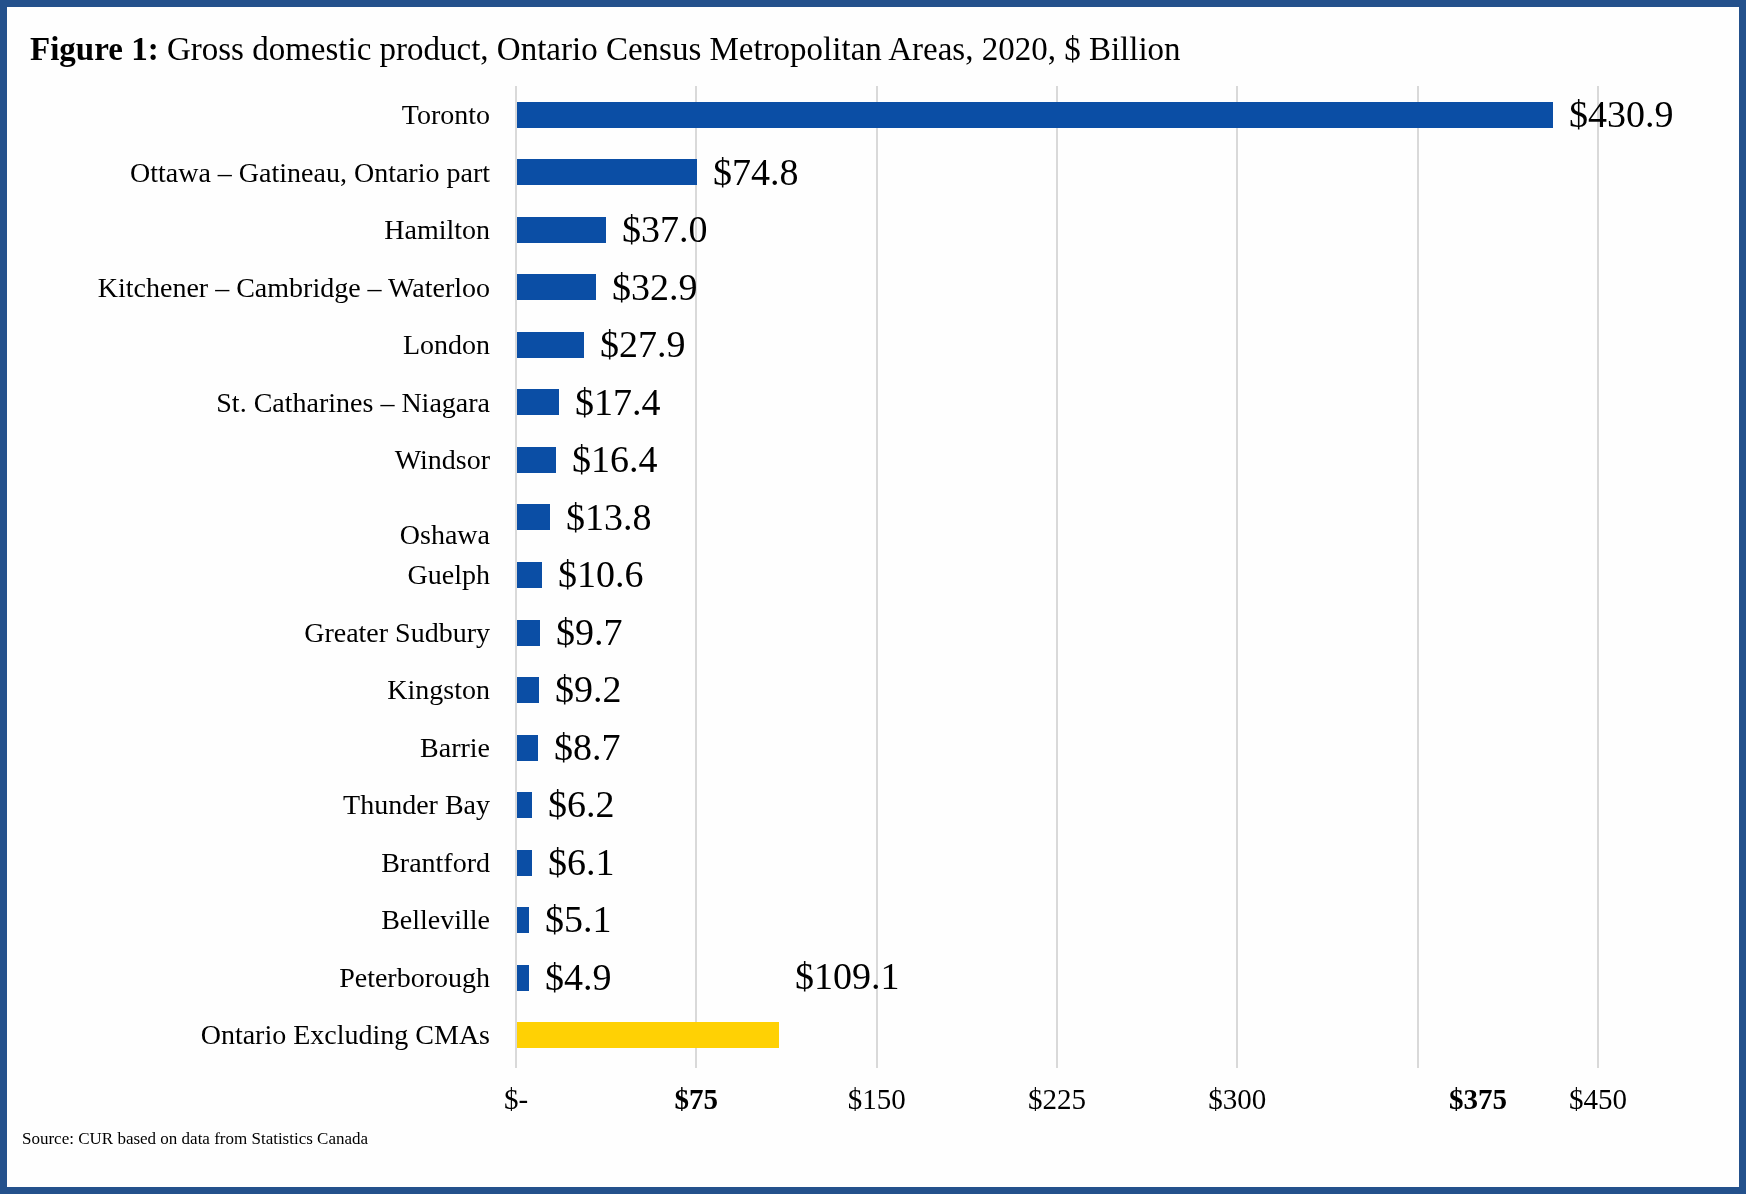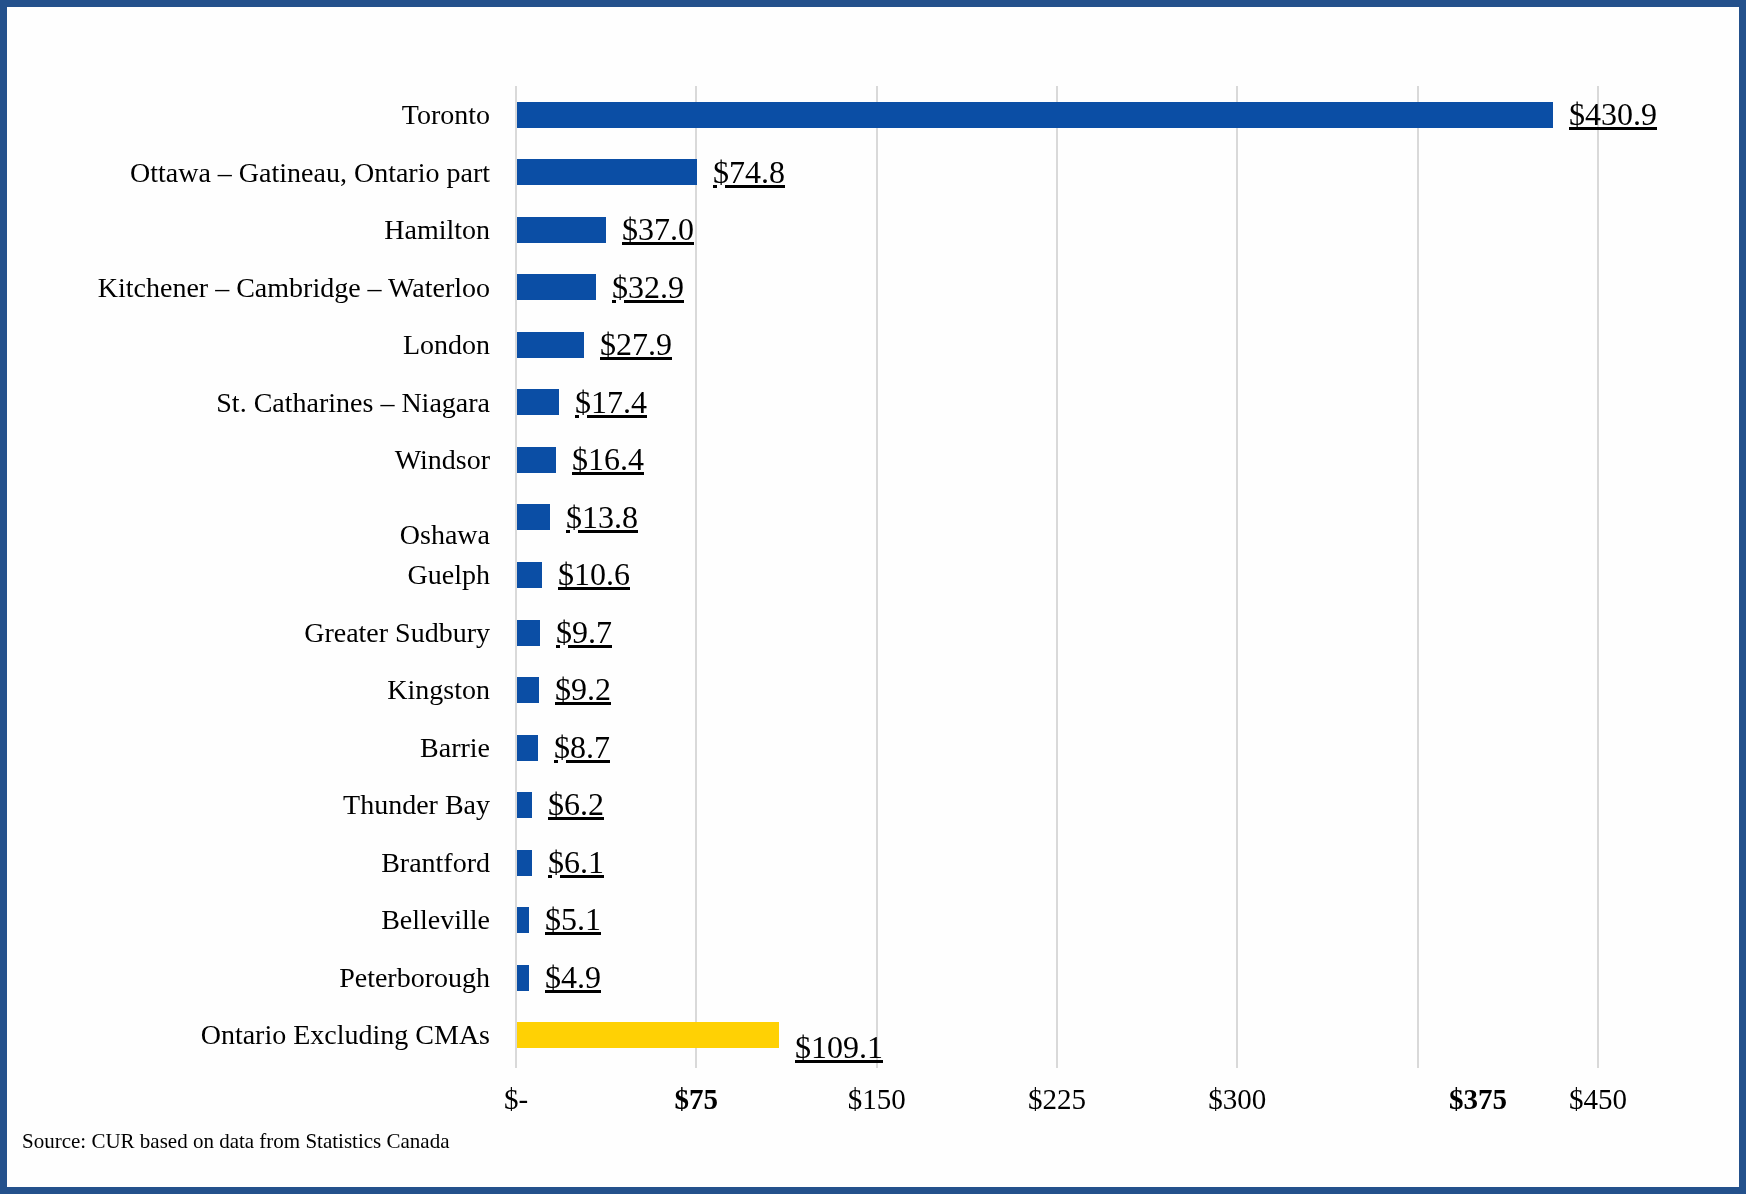--- a/index.html
+++ b/index.html
@@ -22,35 +22,36 @@
   .gridline{
     position:absolute;width:2px;background:#D9D9D9;
   }
   .bar-row{position:absolute;}
   .cat-label{
     position:absolute;left:10px;width:473px;
     text-align:right;font-size:28px;white-space:nowrap;
   }
   .bar{position:absolute;}
   .val-label{
-    position:absolute;font-size:32px;white-space:nowrap;text-decoration:underline;
+    position:absolute;font-size:38px;white-space:nowrap;
   }
   .x-tick{
     position:absolute;font-size:29px;white-space:nowrap;
     transform:translateX(-50%);
   }
   #source{
     position:absolute;left:15px;top:1122px;
-    font-size:21px;white-space:nowrap;
+    font-size:17px;white-space:nowrap;
   }
 </style>
 </head>
 <body>
 
 <div id="figure">
+  <div id="title"><span class="title-bold">Figure 1:</span><span> Gross domestic product, Ontario Census Metropolitan Areas, 2020, $ Billion</span></div>
 
   <div id="plot">
       <div class="gridline" style="left: 508px; top: 79px; height: 982px; background: rgb(217, 217, 217);"></div>
       <div class="gridline" style="left: 688.333px; top: 79px; height: 982px; background: rgb(217, 217, 217);"></div>
       <div class="gridline" style="left: 868.667px; top: 79px; height: 982px; background: rgb(217, 217, 217);"></div>
       <div class="gridline" style="left: 1049px; top: 79px; height: 982px; background: rgb(217, 217, 217);"></div>
       <div class="gridline" style="left: 1229.33px; top: 79px; height: 982px; background: rgb(217, 217, 217);"></div>
       <div class="gridline" style="left: 1409.67px; top: 79px; height: 982px; background: rgb(217, 217, 217);"></div>
       <div class="gridline" style="left: 1590px; top: 79px; height: 982px; background: rgb(217, 217, 217);"></div>
       <div class="bar-row">
@@ -129,21 +130,21 @@
         <div class="val-label" style="left: 538px; top: 884.412px; line-height: 57.5294px;">$5.1</div>
       </div>
       <div class="bar-row">
         <div class="cat-label" style="top: 941.941px; line-height: 57.5294px;">Peterborough</div>
         <div class="bar" style="left: 510px; top: 958px; width: 12px; height: 26px; background: rgb(11, 78, 165);"></div>
         <div class="val-label" style="left: 538px; top: 941.941px; line-height: 57.5294px;">$4.9</div>
       </div>
       <div class="bar-row">
         <div class="cat-label" style="top: 999.471px; line-height: 57.5294px;">Ontario Excluding CMAs</div>
         <div class="bar" style="left: 510px; top: 1015px; width: 262px; height: 26px; background: rgb(255, 209, 4);"></div>
-        <div class="val-label" style="left: 788px; top: 1012px; line-height: 57.5294px;">$109.1</div>
+        <div class="val-label" style="left: 788px; top: 941px; line-height: 57.5294px;">$109.1</div>
       </div>
       <div class="x-tick" style="left: 509px; top: 1076px;">$-</div>
       <div class="x-tick" style="left: 689.333px; top: 1076px; font-weight: bold;">$75</div>
       <div class="x-tick" style="left: 869.667px; top: 1076px;">$150</div>
       <div class="x-tick" style="left: 1050px; top: 1076px;">$225</div>
       <div class="x-tick" style="left: 1230.33px; top: 1076px;">$300</div>
       <div class="x-tick" style="left: 1471px; top: 1076px; font-weight: bold;">$375</div>
       <div class="x-tick" style="left: 1591px; top: 1076px;">$450</div>
     </div>
 

